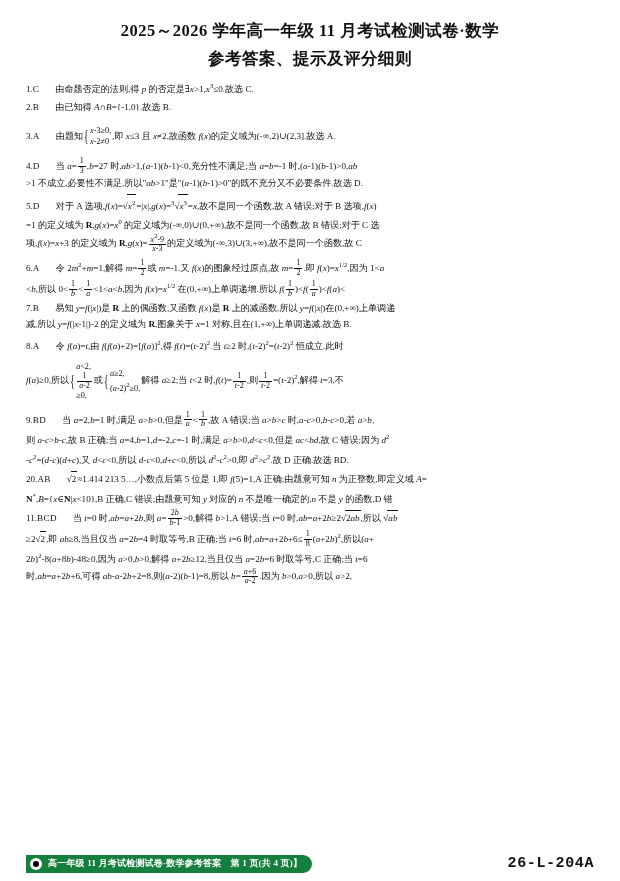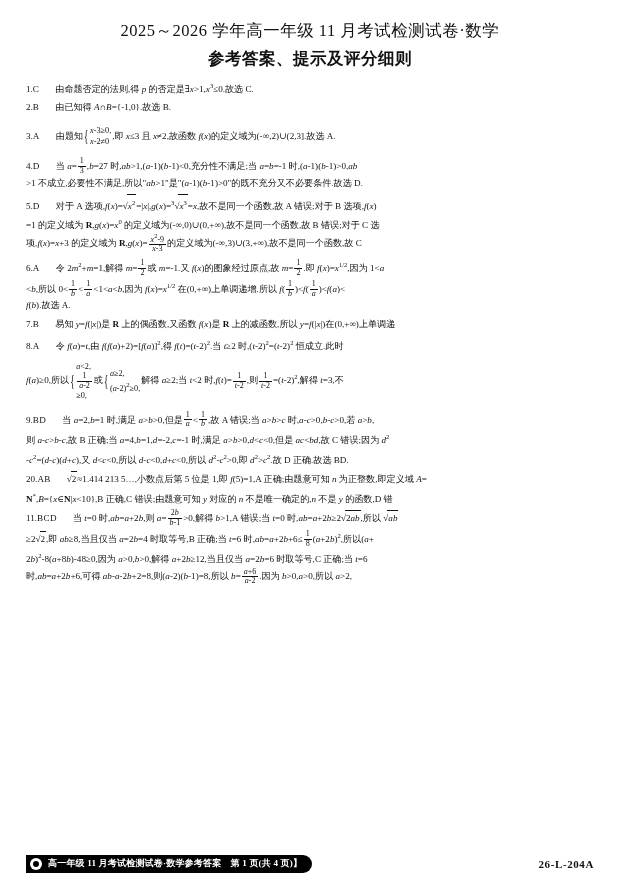--- a/index.html
+++ b/index.html
@@ -12,21 +12,21 @@
     overflow:hidden;
   }
   .page{
     width:620px;height:881px;
     box-sizing:border-box;
     padding:14px 26px 0 26px;
     position:relative;
   }
   .title-block{text-align:center;}
   .title1{
-    font-size:16.5px;font-weight:normal;letter-spacing:0.5px;
+    font-size:16.5px;font-weight:bold;letter-spacing:0.5px;
     line-height:26px;margin-top:4px;
   }
   .title2{
     font-size:16.5px;font-weight:bold;letter-spacing:0.5px;
     line-height:26px;margin-top:2px;margin-bottom:6px;text-align:center;
   }
   .body-wrap{
     margin-top:6px;
     font-size:9.1px;
     line-height:15.6px;
@@ -85,21 +85,21 @@
     width:620px;
     height:30px;
   }
   .footer-bar{
     position:absolute;
     left:26px;right:26px;bottom:9px;
     height:17px;
     display:flex;align-items:center;justify-content:space-between;
   }
   .fl{
-    background:#000000;color:#fff;
+    background:#15803d;color:#fff;
     font-size:9px;font-weight:bold;
     padding:2.5px 10px 2.5px 22px;
     border-radius:0 9px 9px 0;
     position:relative;
     letter-spacing:0.2px;
   }
   .fl:before{
     content:"";
     position:absolute;left:4px;top:50%;
     width:12px;height:12px;
@@ -109,21 +109,21 @@
   }
   .fl:after{
     content:"";
     position:absolute;left:7px;top:50%;
     width:6px;height:6px;
     transform:translateY(-50%);
     background:#000;
     border-radius:50%;
   }
   .fr{
-    font-size:11px;font-weight:bold;letter-spacing:0.6px;
+    font-size:15px;font-weight:bold;letter-spacing:0.6px;font-family:Liberation Mono, monospace;
   }
 </style>
 </head>
 <body>
 
 <div class="page">
 
   <div class="title-block">
     <div class="title1">2025～2026 学年高一年级 11 月考试检测试卷·数学</div>
     <div class="title2">参考答案、提示及评分细则</div>
@@ -150,25 +150,25 @@
 
     <div class="item">
       <span class="num">5.</span><span class="ans">D</span><span class="sp2"></span><span>对于 A 选项,<i>f</i>(<i>x</i>)=<span class="radsym">√</span><span class="sqrt"><i>x</i><sup>2</sup></span>=|<i>x</i>|,<i>g</i>(<i>x</i>)=<span class="radsym"><sup>3</sup>√</span><span class="sqrt"><i>x</i><sup>3</sup></span>=<i>x</i>,故不是同一个函数,故 A 错误;对于 B 选项,<i>f</i>(<i>x</i>)</span>
       <span class="ln">=1 的定义域为 <b>R</b>,<i>g</i>(<i>x</i>)=<i>x</i><sup>0</sup> 的定义域为(-∞,0)∪(0,+∞),故不是同一个函数,故 B 错误;对于 C 选</span>
       <span class="ln">项,<i>f</i>(<i>x</i>)=<i>x</i>+3 的定义域为 <b>R</b>,<i>g</i>(<i>x</i>)=<span class="frac"><span class="n"><i>x</i><sup>2</sup>-9</span><span class="d"><i>x</i>-3</span></span>的定义域为(-∞,3)∪(3,+∞),故不是同一个函数,故 C</span>
     </div>
 
     <div class="item">
       <span class="num">6.</span><span class="ans">A</span><span class="sp2"></span><span>令 2<i>m</i><sup>2</sup>+<i>m</i>=1,解得 <i>m</i>=<span class="frac"><span class="n">1</span><span class="d">2</span></span>或 <i>m</i>=-1.又 <i>f</i>(<i>x</i>)的图象经过原点,故 <i>m</i>=<span class="frac"><span class="n">1</span><span class="d">2</span></span>.即 <i>f</i>(<i>x</i>)=<i>x</i><sup>1/2</sup>,因为 1&lt;<i>a</i></span>
       <span class="ln">&lt;<i>b</i>,所以 0&lt;<span class="frac"><span class="n">1</span><span class="d"><i>b</i></span></span>&lt;<span class="frac"><span class="n">1</span><span class="d"><i>a</i></span></span>&lt;1&lt;<i>a</i>&lt;<i>b</i>,因为 <i>f</i>(<i>x</i>)=<i>x</i><sup>1/2</sup> 在(0,+∞)上单调递增.所以 <i>f</i>(<span class="frac"><span class="n">1</span><span class="d"><i>b</i></span></span>)&lt;<i>f</i>(<span class="frac"><span class="n">1</span><span class="d"><i>a</i></span></span>)&lt;<i>f</i>(<i>a</i>)&lt;</span>
-      <span class="ln"><i>f</i>(<i>b</i>).故选 A.</span>
     </div>
 
     <div class="item">
       <span class="num">7.</span><span class="ans">B</span><span class="sp2"></span><span>易知 <i>y</i>=<i>f</i>(|<i>x</i>|)是 <b>R</b> 上的偶函数,又函数 <i>f</i>(<i>x</i>)是 <b>R</b> 上的减函数,所以 <i>y</i>=<i>f</i>(|<i>x</i>|)在(0,+∞)上单调递</span>
+      <span class="ln">减,所以 <i>y</i>=<i>f</i>(|<i>x</i>-1|)-2 的定义域为 <b>R</b>,图象关于 <i>x</i>=1 对称,且在(1,+∞)上单调递减.故选 B.</span>
     </div>
 
     <div class="item">
       <span class="num">8.</span><span class="ans">A</span><span class="sp2"></span><span>令 <i>f</i>(<i>a</i>)=<i>t</i>,由 <i>f</i>(<i>f</i>(<i>a</i>)+2)=[<i>f</i>(<i>a</i>)]<sup>2</sup>,得 <i>f</i>(<i>t</i>)=(<i>t</i>-2)<sup>2</sup>.当 <i>t</i>≥2 时,(<i>t</i>-2)<sup>2</sup>=(<i>t</i>-2)<sup>2</sup> 恒成立.此时</span>
       <span class="ln"><i>f</i>(<i>a</i>)≥0,所以<span class="brace"><span><i>a</i>&lt;2,</span><span><span class="frac">
                 <span class="n">1</span>
                 <span class="d"><i>a</i>-2</span>
               </span>≥0,</span></span>或<span class="brace"><span><i>a</i>≥2,</span><span>(<i>a</i>-2)<sup>2</sup>≥0,</span></span>解得 <i>a</i>≥2;当 <i>t</i>&lt;2 时,<i>f</i>(<i>t</i>)=<span class="frac"><span class="n">1</span><span class="d"><i>t</i>-2</span></span>,则<span class="frac"><span class="n">1</span><span class="d"><i>t</i>-2</span></span>=(<i>t</i>-2)<sup>2</sup>,解得 <i>t</i>=3,不</span>
     </div>
 

